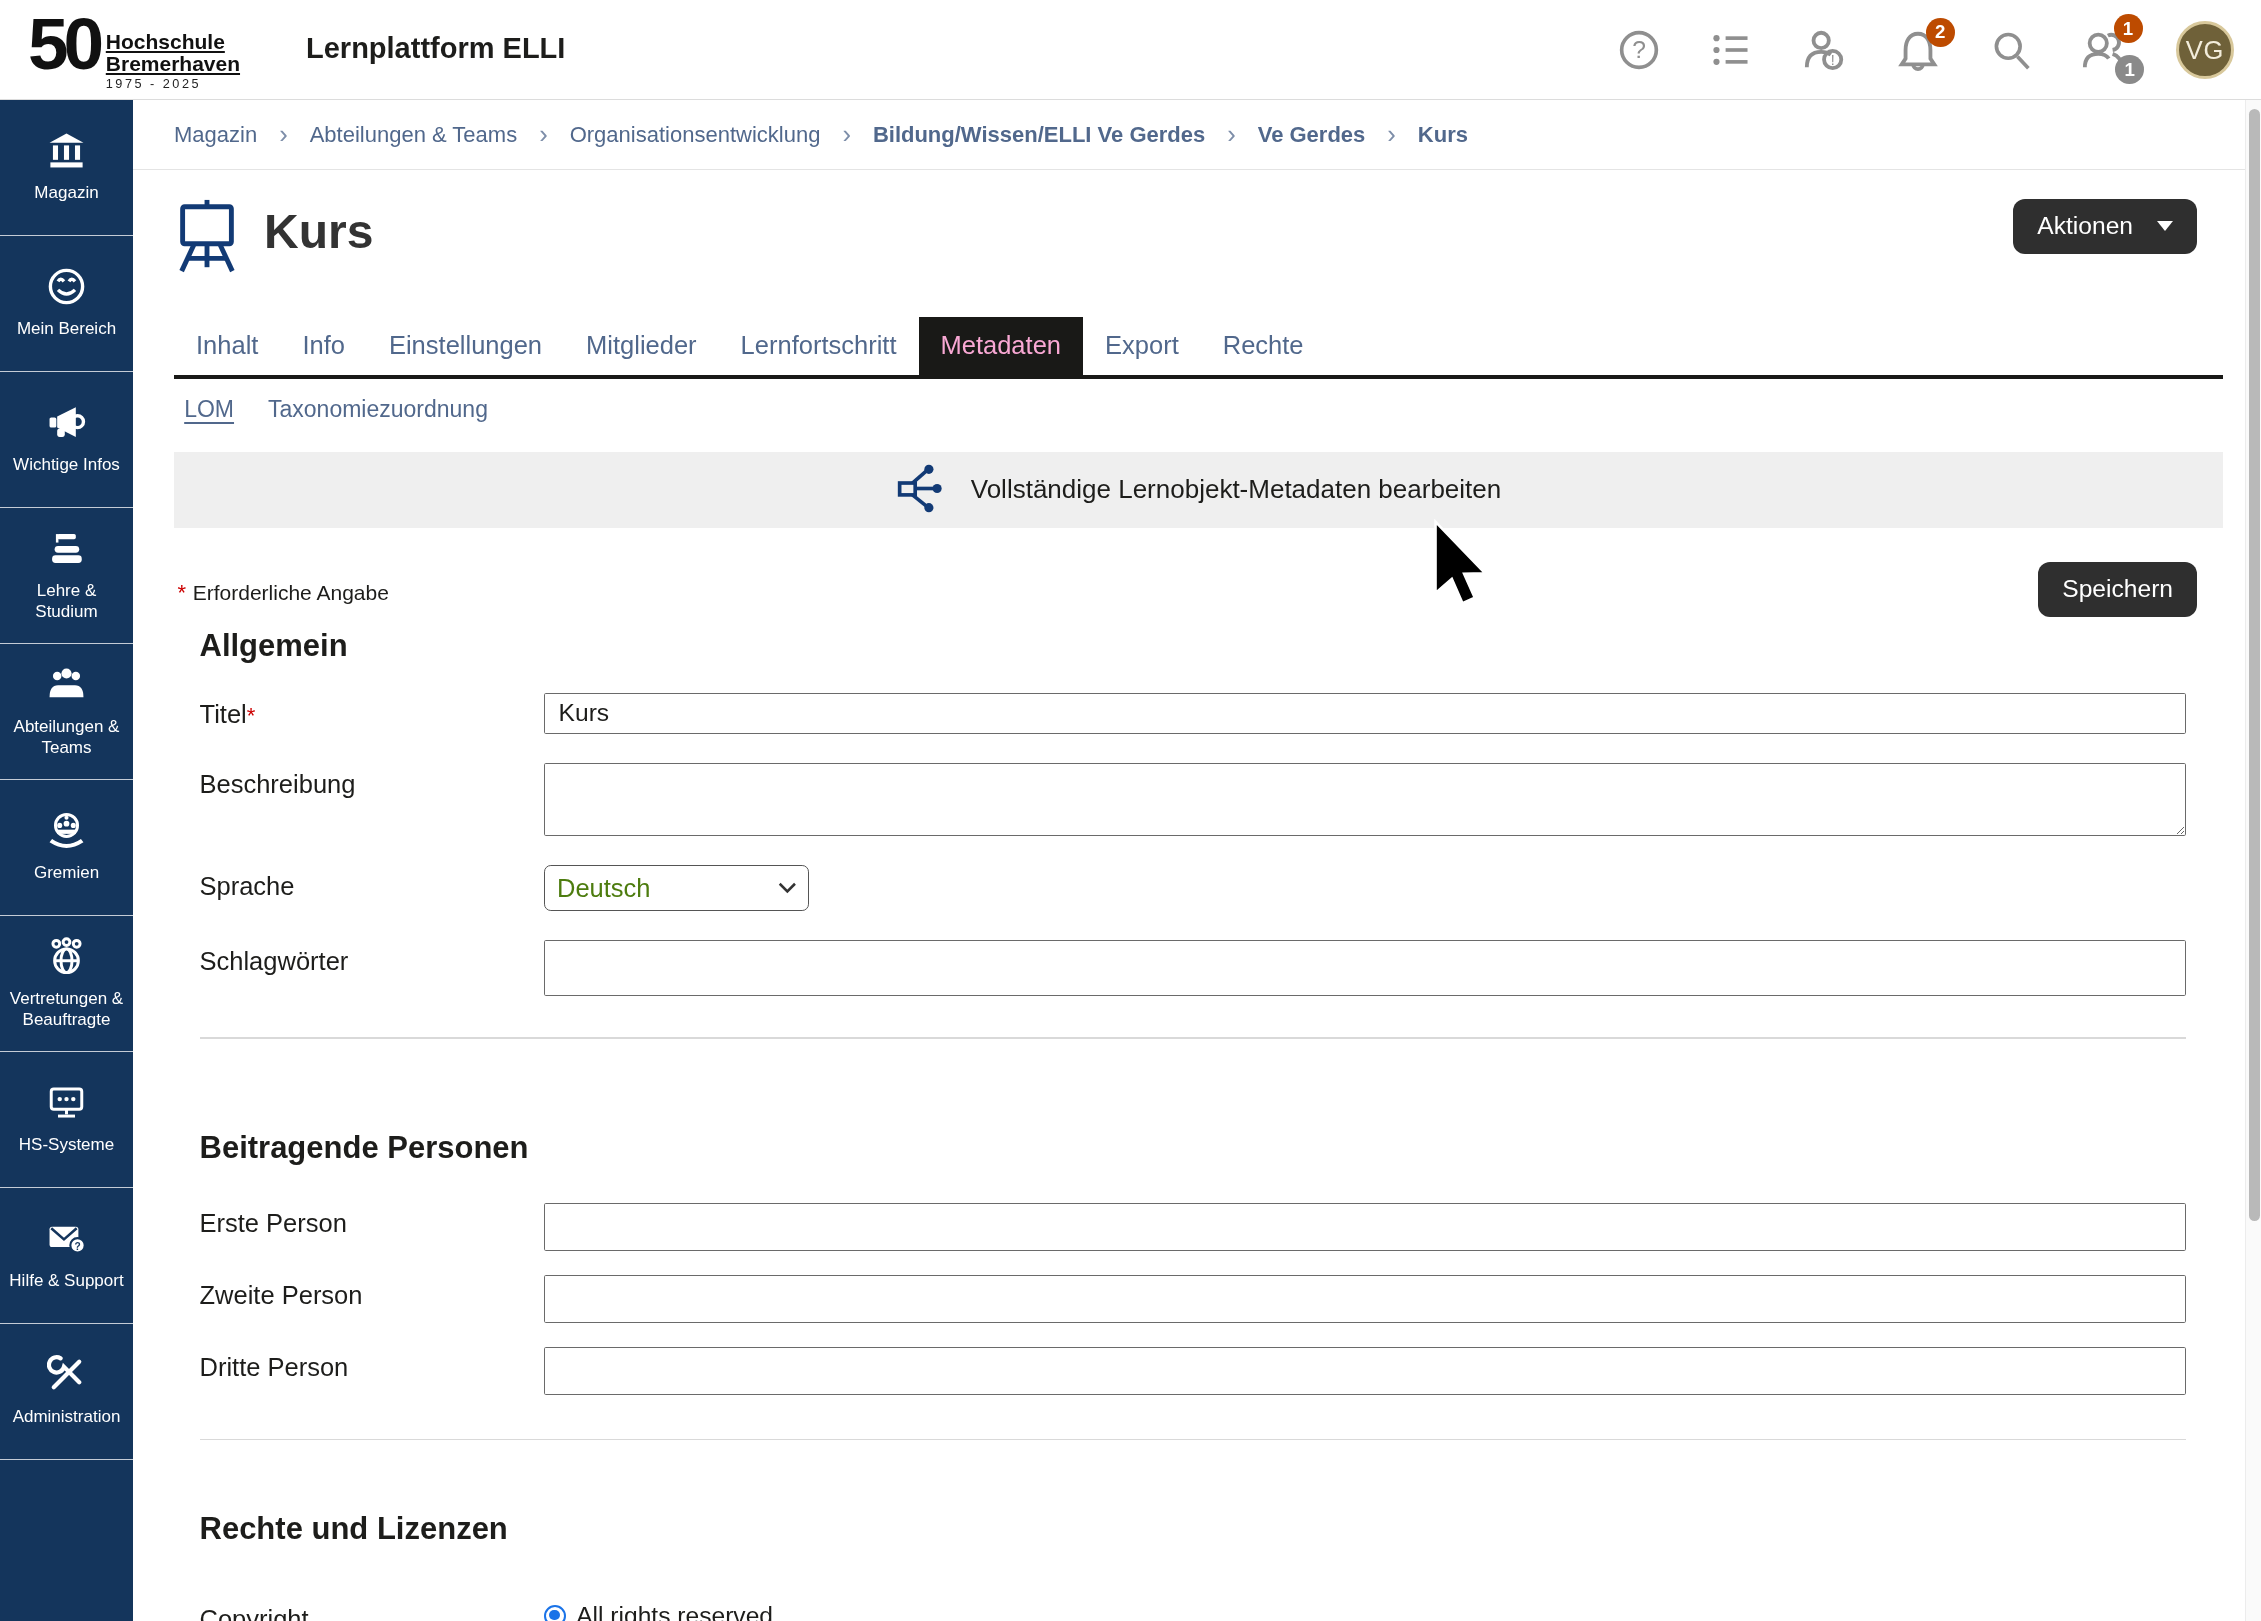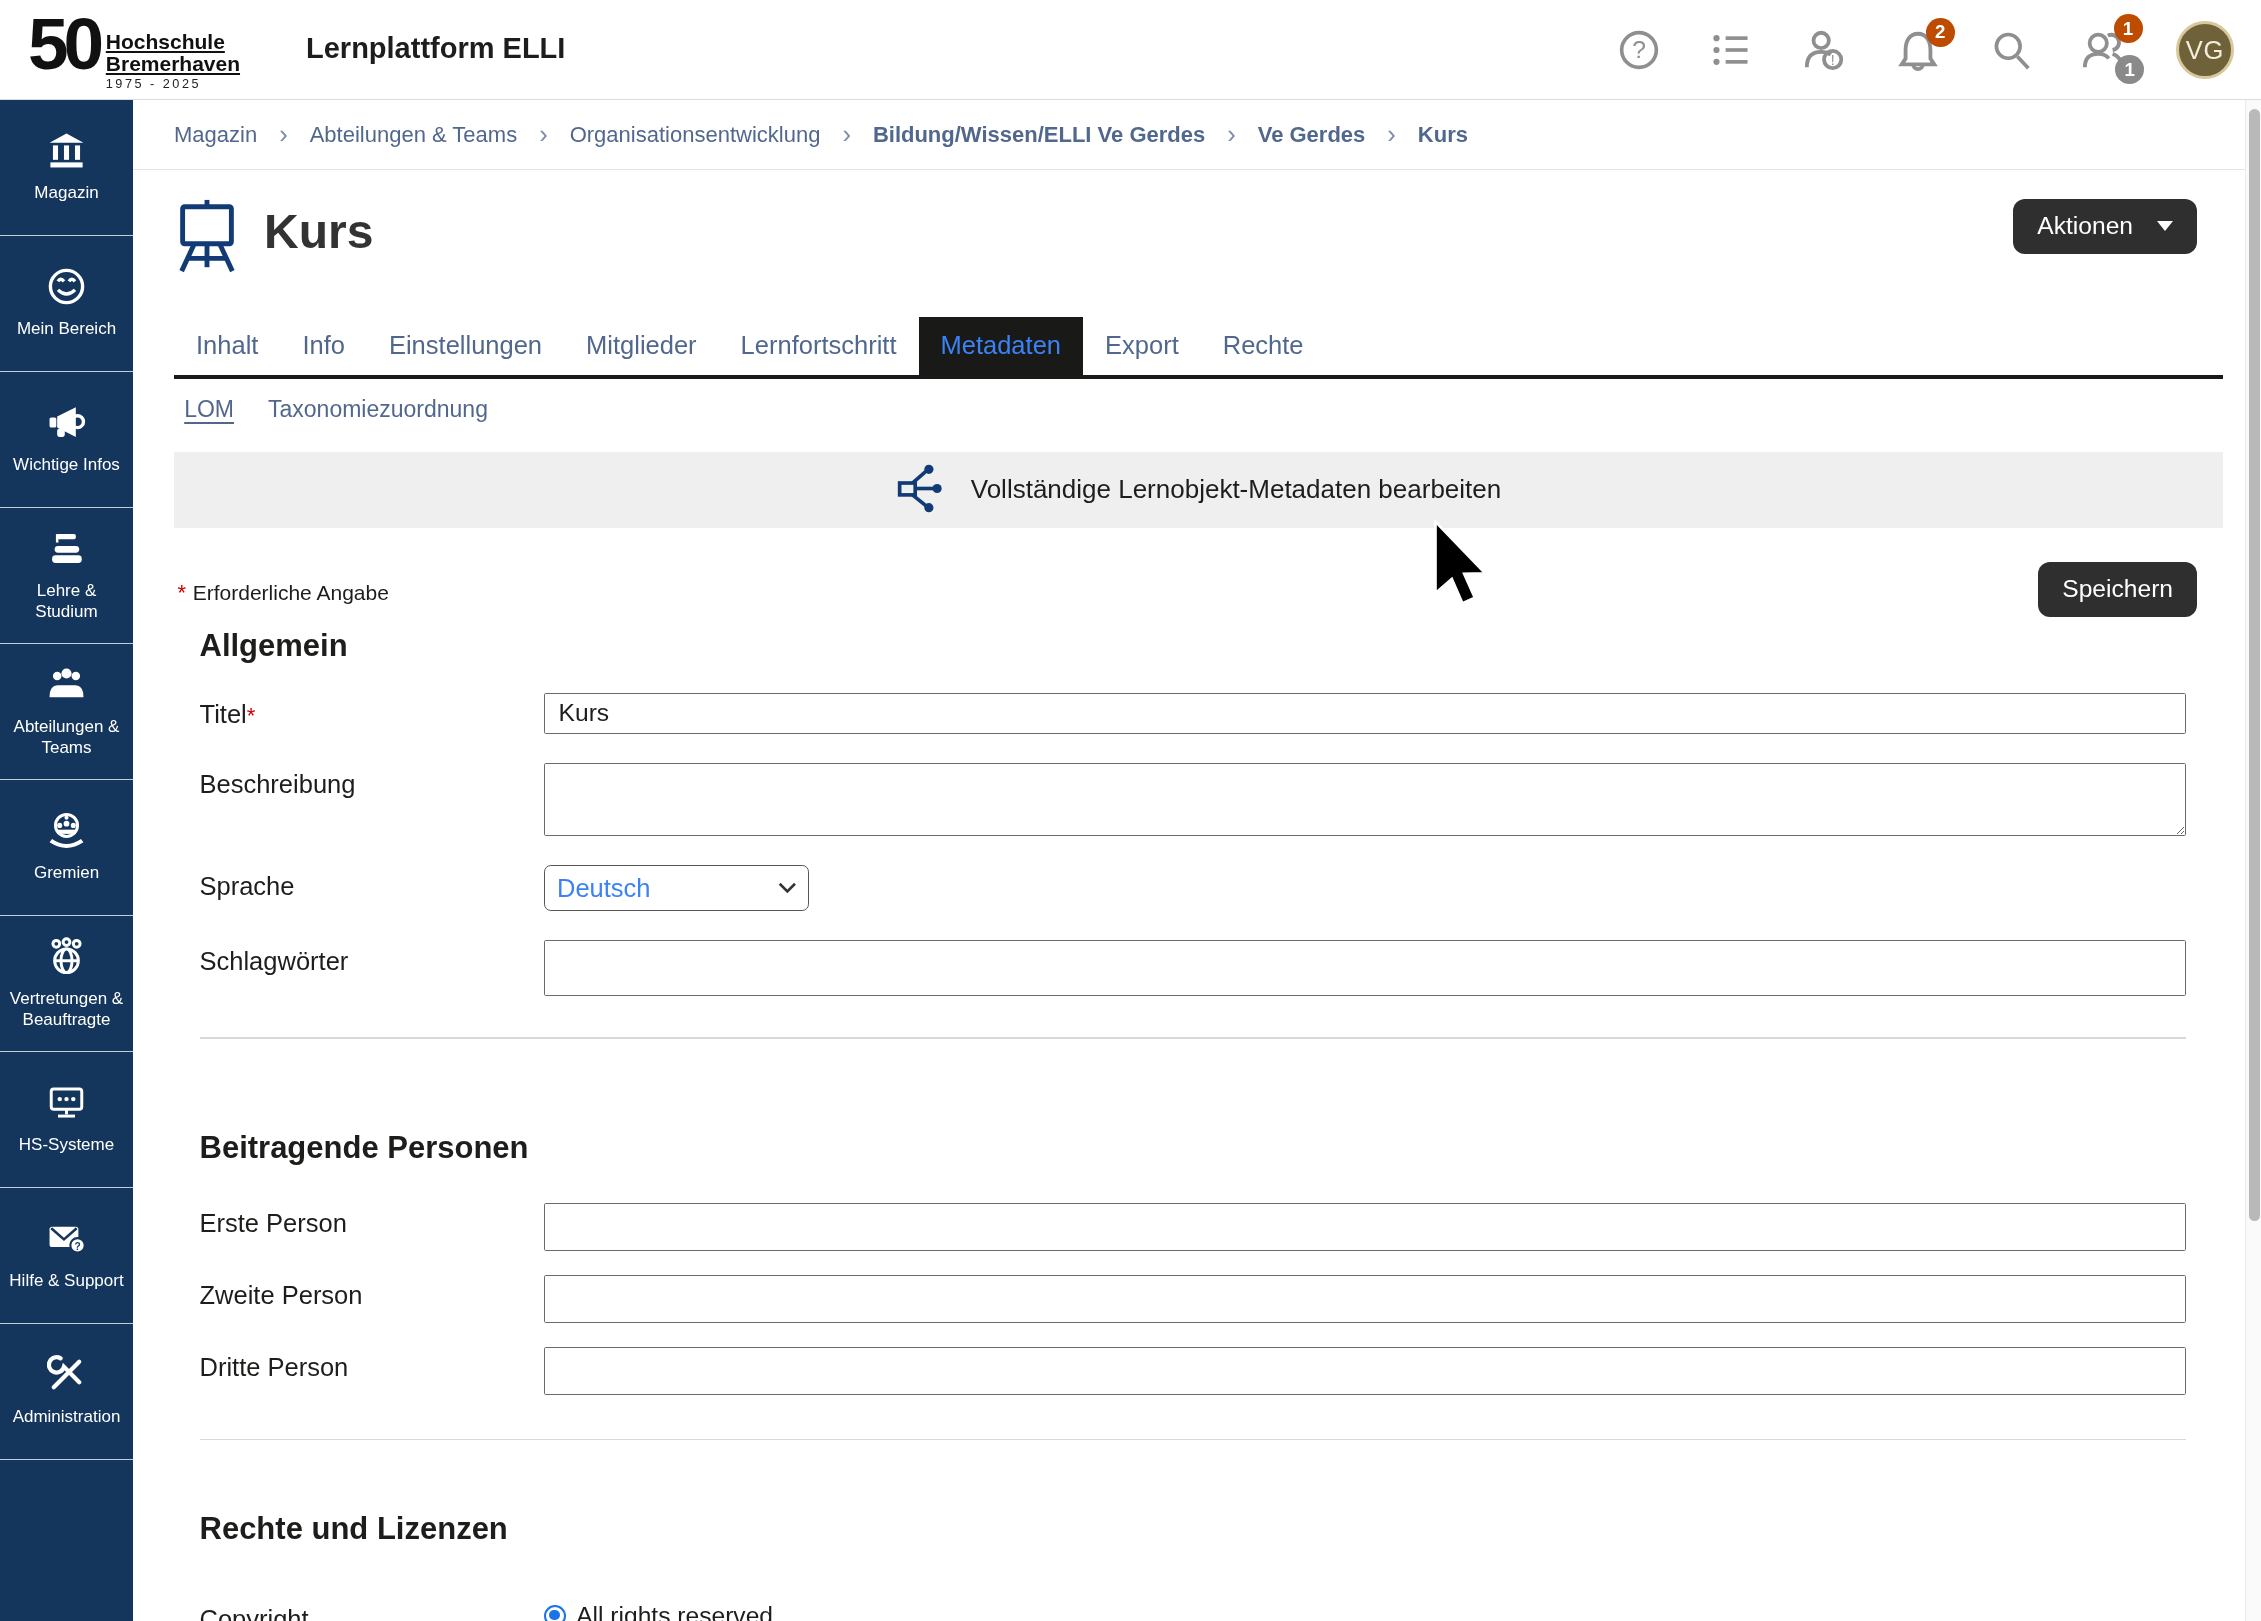--- a/index.html
+++ b/index.html
@@ -43,21 +43,21 @@
   .obj-icon { position:absolute; left:0; top:5.1px; }
   .page-title { position:absolute; left:90px; top:12px; font-size:48px; font-weight:700; color:#333; }
   .btn-dark { background:#2F2F2F; color:#fff; font-size:24.6px; border:none; cursor:pointer;
     padding:13.6px 24px; border-radius:12px; display:inline-flex; align-items:center; gap:24px;
     font-family:"Liberation Sans", sans-serif; }
   .actions-btn { position:absolute; right:48px; top:6.8px; }
   .caret { width:0; height:0; border-left:8.5px solid transparent; border-right:8.5px solid transparent; border-top:10.2px solid #fff; }
 
   .tabs { margin-top:37px; margin-right:22px; border-bottom:4.2px solid #191917; display:flex; align-items:flex-end; }
   .tab { color:#51688C; font-size:25.5px; padding:13.6px 22px 15.3px; cursor:pointer; }
-  .tab.active { background:#191917; color:#3b82f6; }
+  .tab.active { background:#191917; color:#f9a8d4; }
 
   .subtabs { margin-top:17px; display:flex; gap:34px; padding-left:10.2px;text-align:right; }
   .subtab { color:#51688C; font-size:23px; cursor:pointer; }
   .subtab.active { text-decoration:underline; text-underline-offset:5.1px; }
 
   .banner { margin-top:29px; margin-right:22px; height:76px; background:#EFEFEF; display:flex;
     align-items:center; justify-content:center; gap:22px; cursor:pointer; }
   .banner-label { font-size:26px; color:#1d1d1b; }
 
   .required-row { position:relative; margin-top:34px; height:54px; }
@@ -71,21 +71,21 @@
   .frow { display:grid; grid-template-columns:370px 1fr; margin-right:59px; margin-bottom:29px; align-items:start; }
   .flabel { padding-left:25.5px; padding-top:6.8px; font-size:25.5px; color:#1d1d1b; }
   .inp, .txa { width:100%; border:1.7px solid #6a6a6a; border-radius:1.7px; background:#fff;
     font-size:24.6px; padding:0 13.6px; font-family:"Liberation Sans", sans-serif; color:#1d1d1b; outline:none; }
   .inp { height:41px; }
   .inp-tall { height:56px; }
   .txa { height:73px; padding-top:6.8px; resize:vertical; }
   .sel-wrap { position:relative; width:265px; }
   .sel { width:265px; height:46px; border:1.7px solid #555; border-radius:6.8px; background:#fff;
     font-size:25.5px; padding:0 37px 0 12px; appearance:none; -webkit-appearance:none;
-    font-family:"Liberation Sans", sans-serif; color:#3b82f6; outline:none; }
+    font-family:"Liberation Sans", sans-serif; color:#4d7c0f; outline:none; }
   .sel-chev { position:absolute; right:12px; top:17px; pointer-events:none; }
 
   .divider { height:1.7px; background:#d9d9d9; margin:12px 59px 0 25.5px; }
   .gap-lg { margin-top:91px; }
 
   .radio-row { display:flex; align-items:center; gap:10.2px; padding-top:3.4px; }
   .radio { width:22px; height:22px; border:2.5px solid #1A73E8; border-radius:50%; position:relative; flex:0 0 auto; cursor:pointer; }
   .radio::after { content:""; position:absolute; left:3.4px; top:3.4px; width:10.2px; height:10.2px; border-radius:50%; background:#1A73E8; }
   .radio-label { font-size:24.6px; }
 

